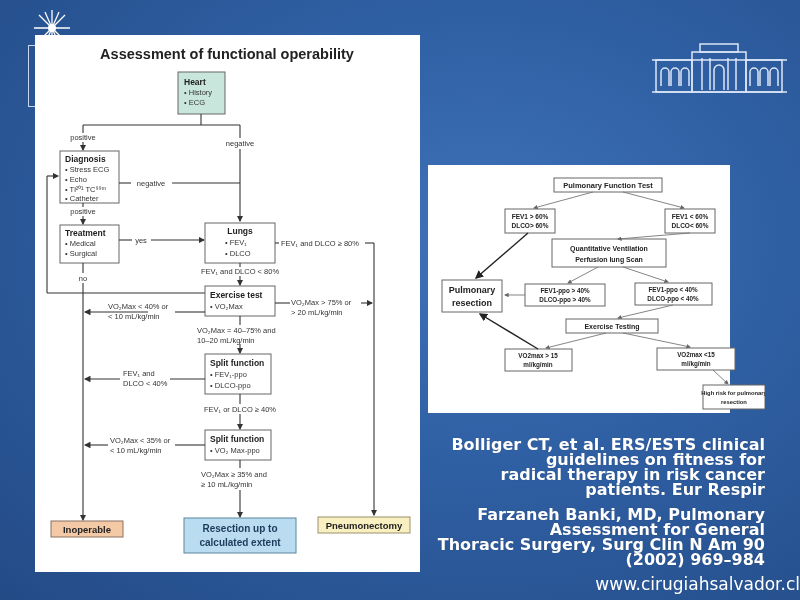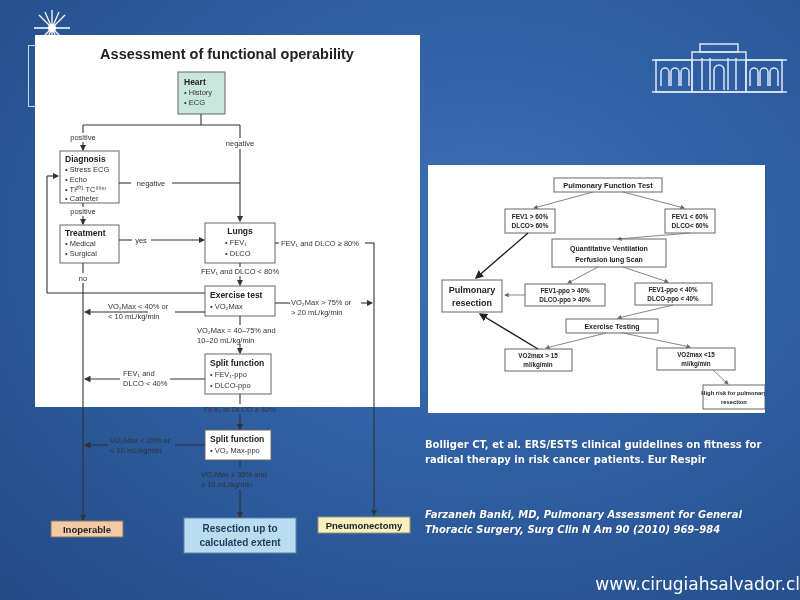--- a/index.html
+++ b/index.html
@@ -2,31 +2,31 @@
 <html><head>
 <meta charset="utf-8">
 <style>
   html, body { margin: 0; padding: 0; }
   body {
     width: 800px; height: 600px; position: relative; overflow: hidden;
     background: radial-gradient(ellipse at 60% 40%, #3f72b8 0%, #2f5fa3 45%, #234b86 100%);
     font-family: "Liberation Sans", sans-serif;
   }
   .card-left {
-    position: absolute; left: 35px; top: 35px; width: 385px; height: 372px;
+    position: absolute; left: 35px; top: 35px; width: 385px; height: 537px;
     background: #ffffff;
   }
   .card-right {
-    position: absolute; left: 428px; top: 165px; width: 337px; height: 248px;
+    position: absolute; left: 428px; top: 165px; width: 302px; height: 248px;
     background: #ffffff;
   }
   svg text { font-family: "Liberation Sans", sans-serif; }
   .cite {
     position: absolute; color: #ffffff; font-family: "DejaVu Sans", sans-serif;
-    font-size: 10px; line-height: 15px; text-align: left; font-weight: bold;
+    font-size: 16px; line-height: 15px; text-align: right; font-weight: bold;
     text-shadow: 0 0 1px rgba(0,0,0,0.3);
   }
   .site {
     position: absolute; right: 0; bottom: 6px; color: #ffffff;
     font-family: "DejaVu Sans", sans-serif; font-size: 17px;
   }
   .deco { position: absolute; }
 </style>
 </head>
 <body>
@@ -266,18 +266,18 @@
     <line x1="100" y1="68" x2="48" y2="113" marker-end="url(#ah3)"></line>
     <line x1="110" y1="184" x2="52" y2="149" marker-end="url(#ah3)"></line>
   </g>
 </svg>
 </div>
 
 <div class="cite" style="left:425px;top:437px;width:340px;">
   <div>Bolliger CT, et al. ERS/ESTS clinical guidelines on fitness for</div>
   <div>radical therapy in risk cancer patients.  Eur Respir</div>
 </div>
-<div class="cite" style="left:425px;top:507px;width:340px;font-style:italic;">
+<div class="cite" style="left:425px;top:507px;width:340px;">
   <div>Farzaneh Banki, MD, Pulmonary Assessment  for General</div>
-  <div>Thoracic Surgery, Surg Clin N Am  90 (2010) 969–984</div>
+  <div>Thoracic Surgery, Surg Clin N Am  90 (2002) 969–984</div>
 </div>
 
 <div class="site">www.cirugiahsalvador.cl</div>
 
 </body></html>

